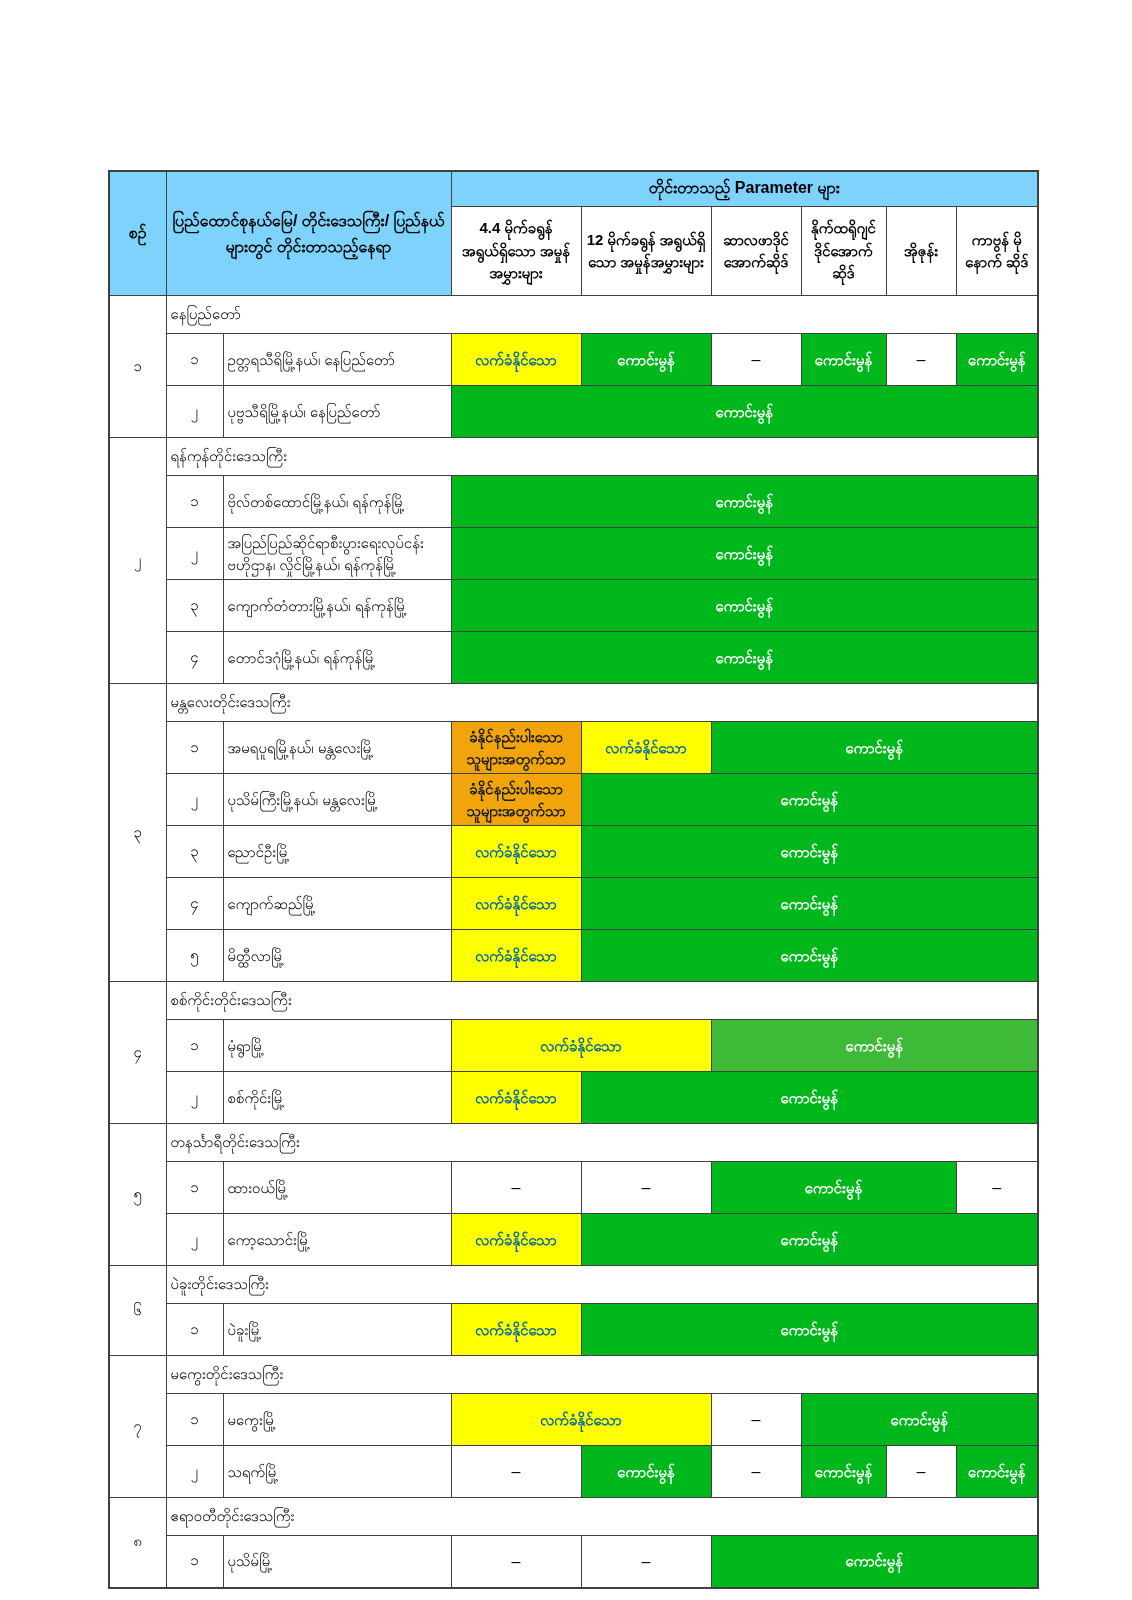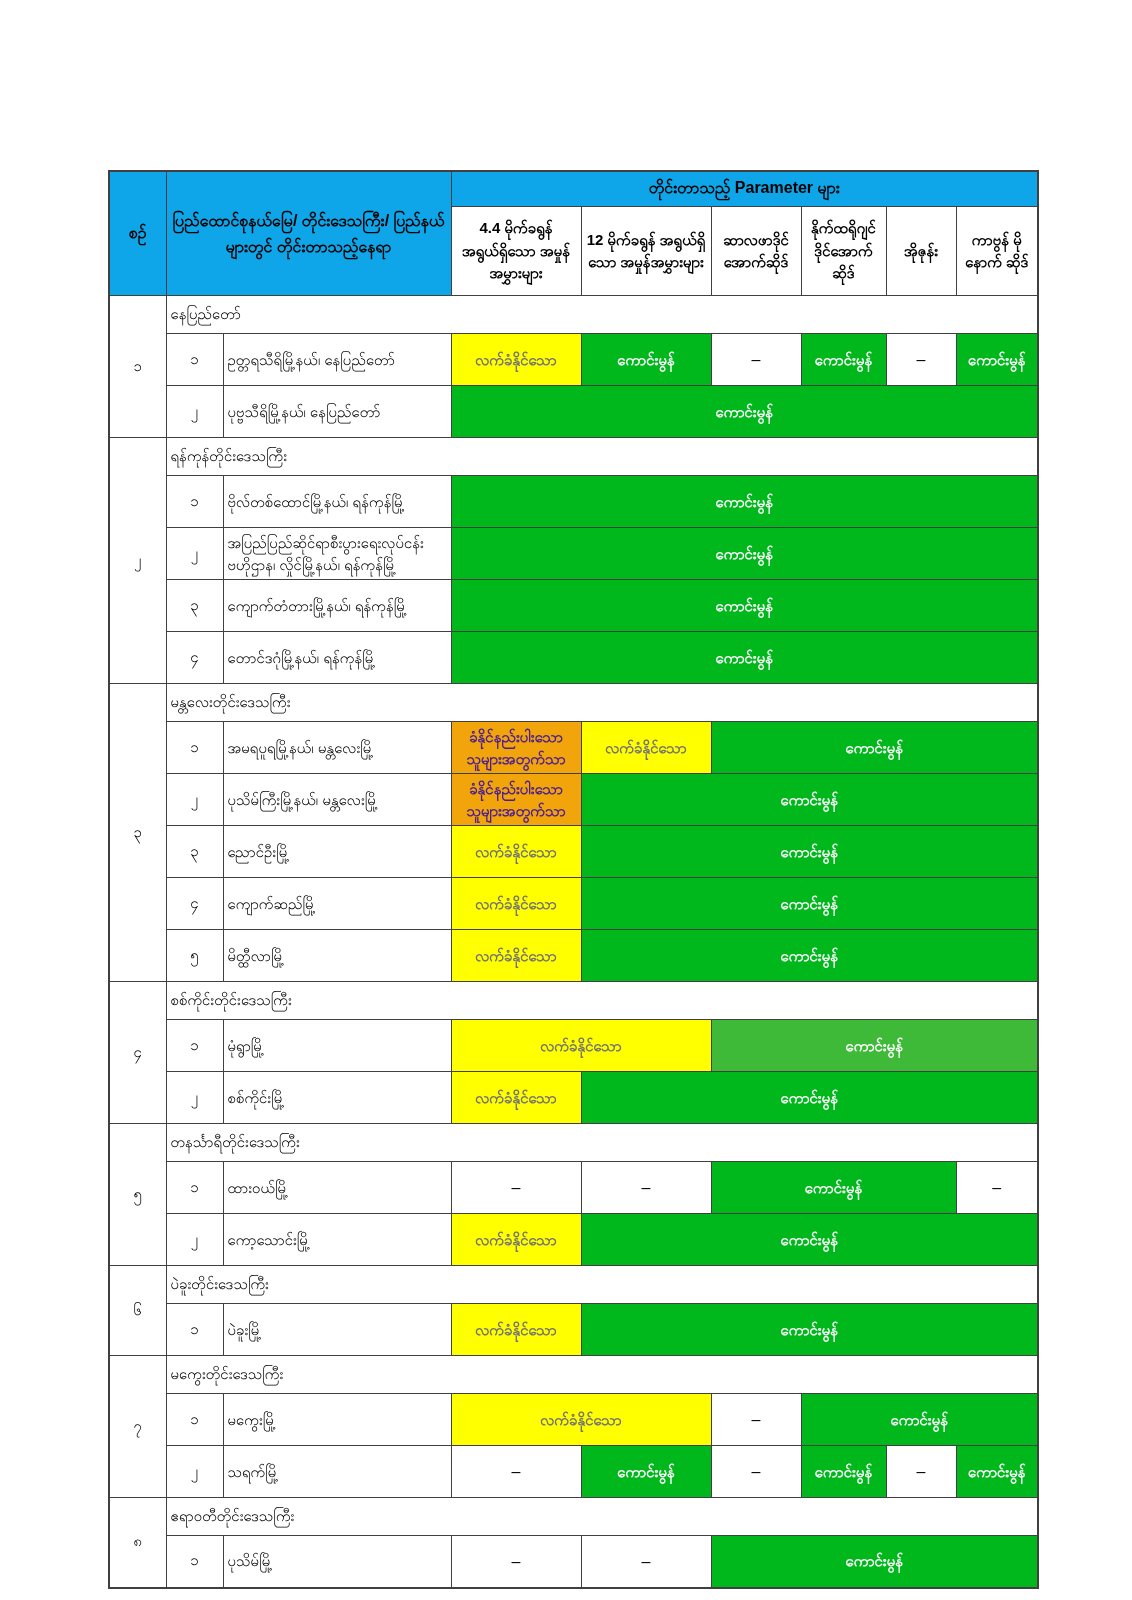--- a/index.html
+++ b/index.html
@@ -28,21 +28,21 @@
     border: 2px solid #404040;
   }
   table.aq th, table.aq td {
     border: 1px solid #404040;
     padding: 2px 4px;
     font-size: 15px;
     color: #000000;
     overflow: hidden;
     vertical-align: middle;
   }
-  thead tr.group-row th { height: 30px; font-weight: bold; font-size: 16px; text-align: center; background:#0ea5e9; }
+  thead tr.group-row th { height: 30px; font-weight: bold; font-size: 16px; text-align: center; background:#7dd3fc; }
   thead tr.param-row th { height: 84px; font-weight: bold; font-size: 15px; text-align: center; background:#ffffff; line-height: 1.5; }
   th.corner { font-weight: bold; text-align: center; font-size: 16px; }
   th.loc-head { font-weight: bold; text-align: center; font-size: 16px; line-height: 1.6; }
 
   tr.section-row { height: 38px; }
   td.sec-no {
     text-align: center;
     vertical-align: top;
     padding-top: 9px;
     font-size: 16px;
@@ -56,22 +56,22 @@
     padding-top: 7px;
     background: #ffffff;
   }
   tr.data-row { height: 52px; }
   td.row-no { text-align: center; font-size: 15px; }
   td.row-loc { text-align: left; padding-left: 12px; line-height: 1.45; font-size: 15px; }
 
   td.status { text-align: center; font-weight: bold; line-height: 1.45; }
   td.status.good       { color: #ffffff; }
   td.status.good_light { color: #ffffff; }
-  td.status.acceptable { color: #737373; }
-  td.status.sensitive  { color: #4c1d95; }
+  td.status.acceptable { color: #0369a1; }
+  td.status.sensitive  { color: #0f172a; }
   td.status.none       { color: #000000; font-weight: normal; font-size: 16px; background: #ffffff; }
 </style>
 </head>
 <body>
 
 <div class="page">
   <div class="table-wrap">
     <table class="aq">
       <colgroup>
         <col style="width:57px">

